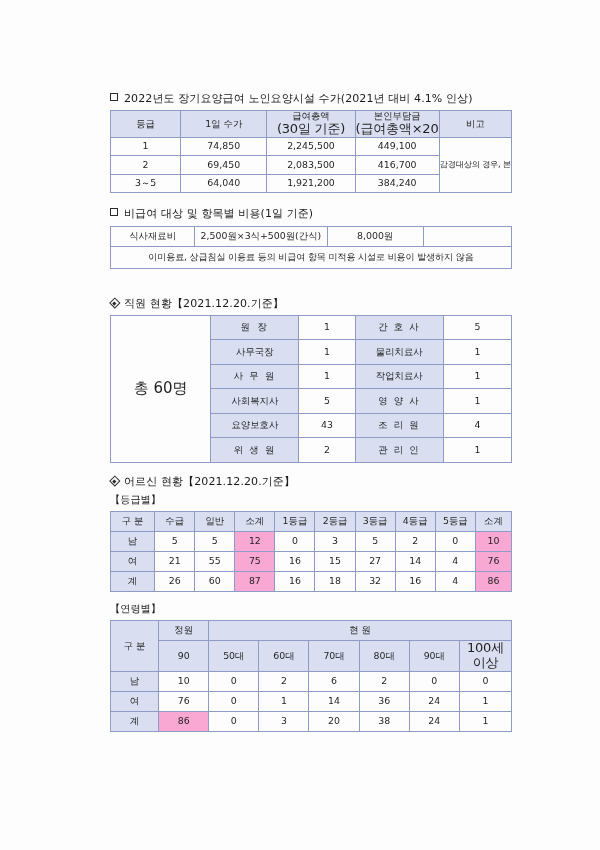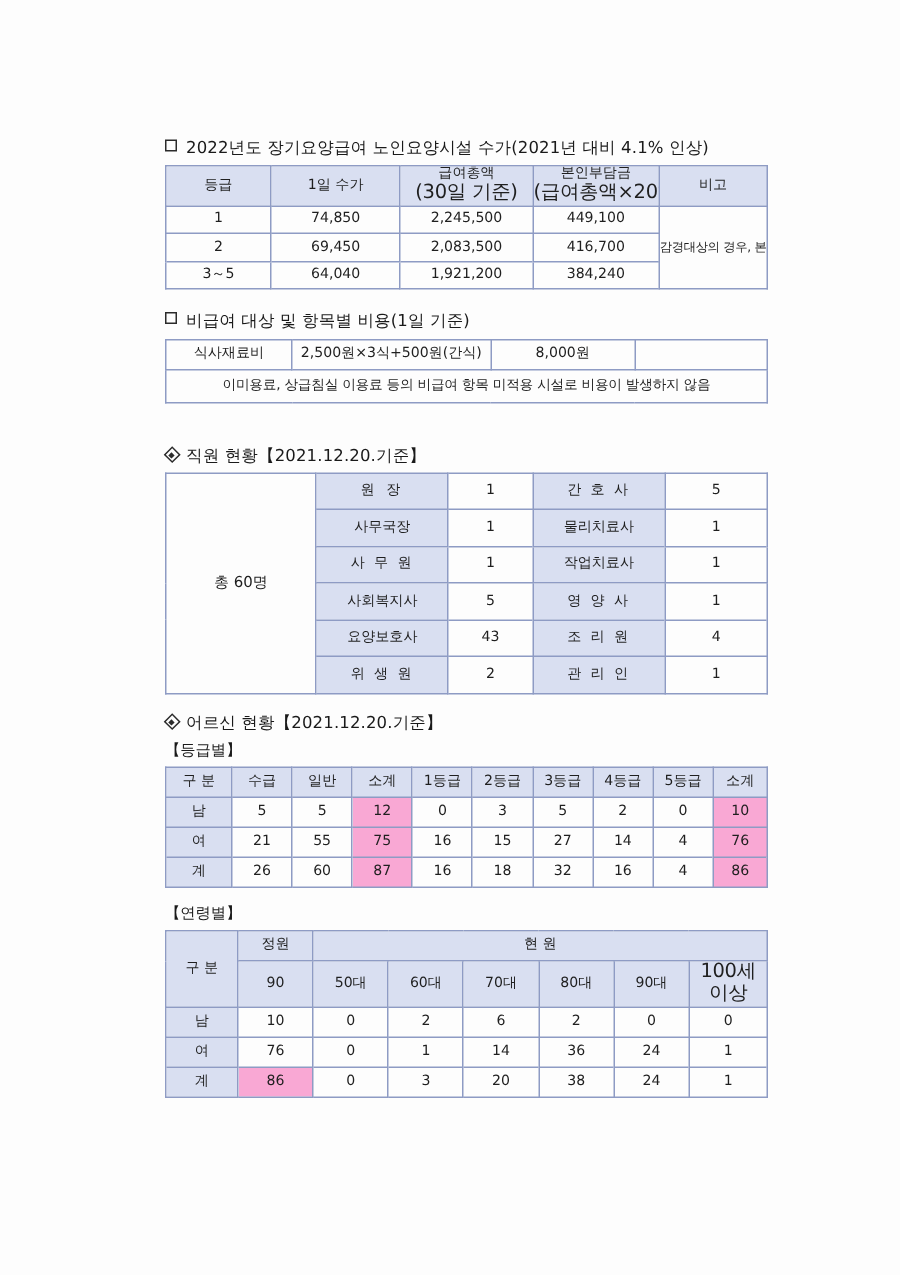--- a/index.html
+++ b/index.html
@@ -134,21 +134,21 @@
   .t5 td { height: 19px; }
   .t5 .hdrow td { height: 19px; }
 
   .note-row td {
     text-align: center;
     font-size: 9.1px;
     letter-spacing: -0.15px;
     height: 21px;
   }
   .totalcell {
-    font-size: 10px;
+    font-size: 15px;
     font-weight: bold;
     letter-spacing: 0px;
   }
   .sp-txt { letter-spacing: 1.6px; }
   .sp-txt2 { letter-spacing: 2.4px; }
 </style>
 </head>
 <body>
 
 <div class="page">

